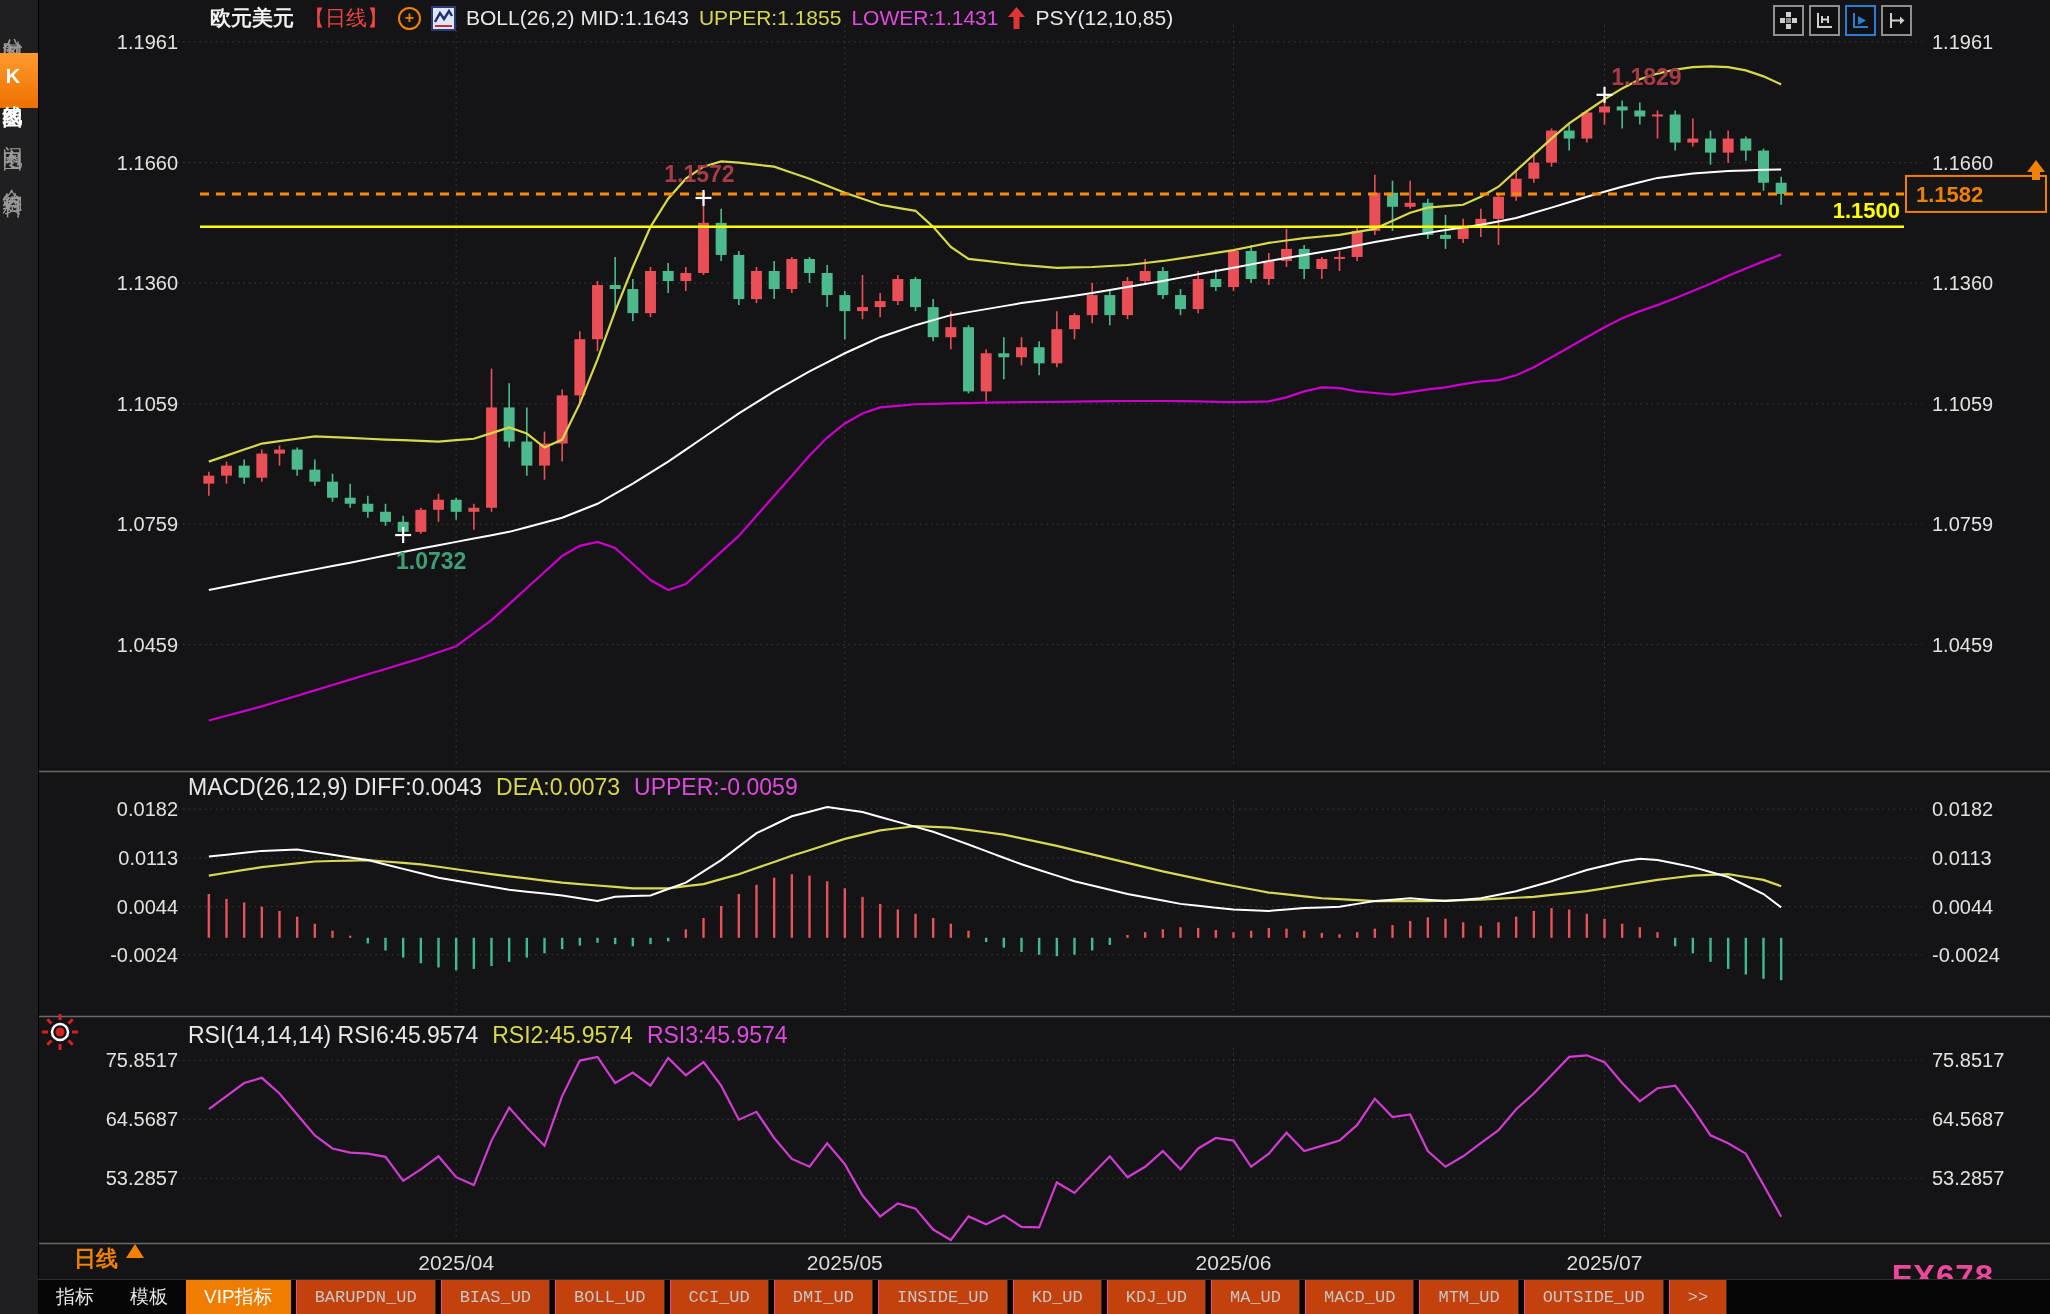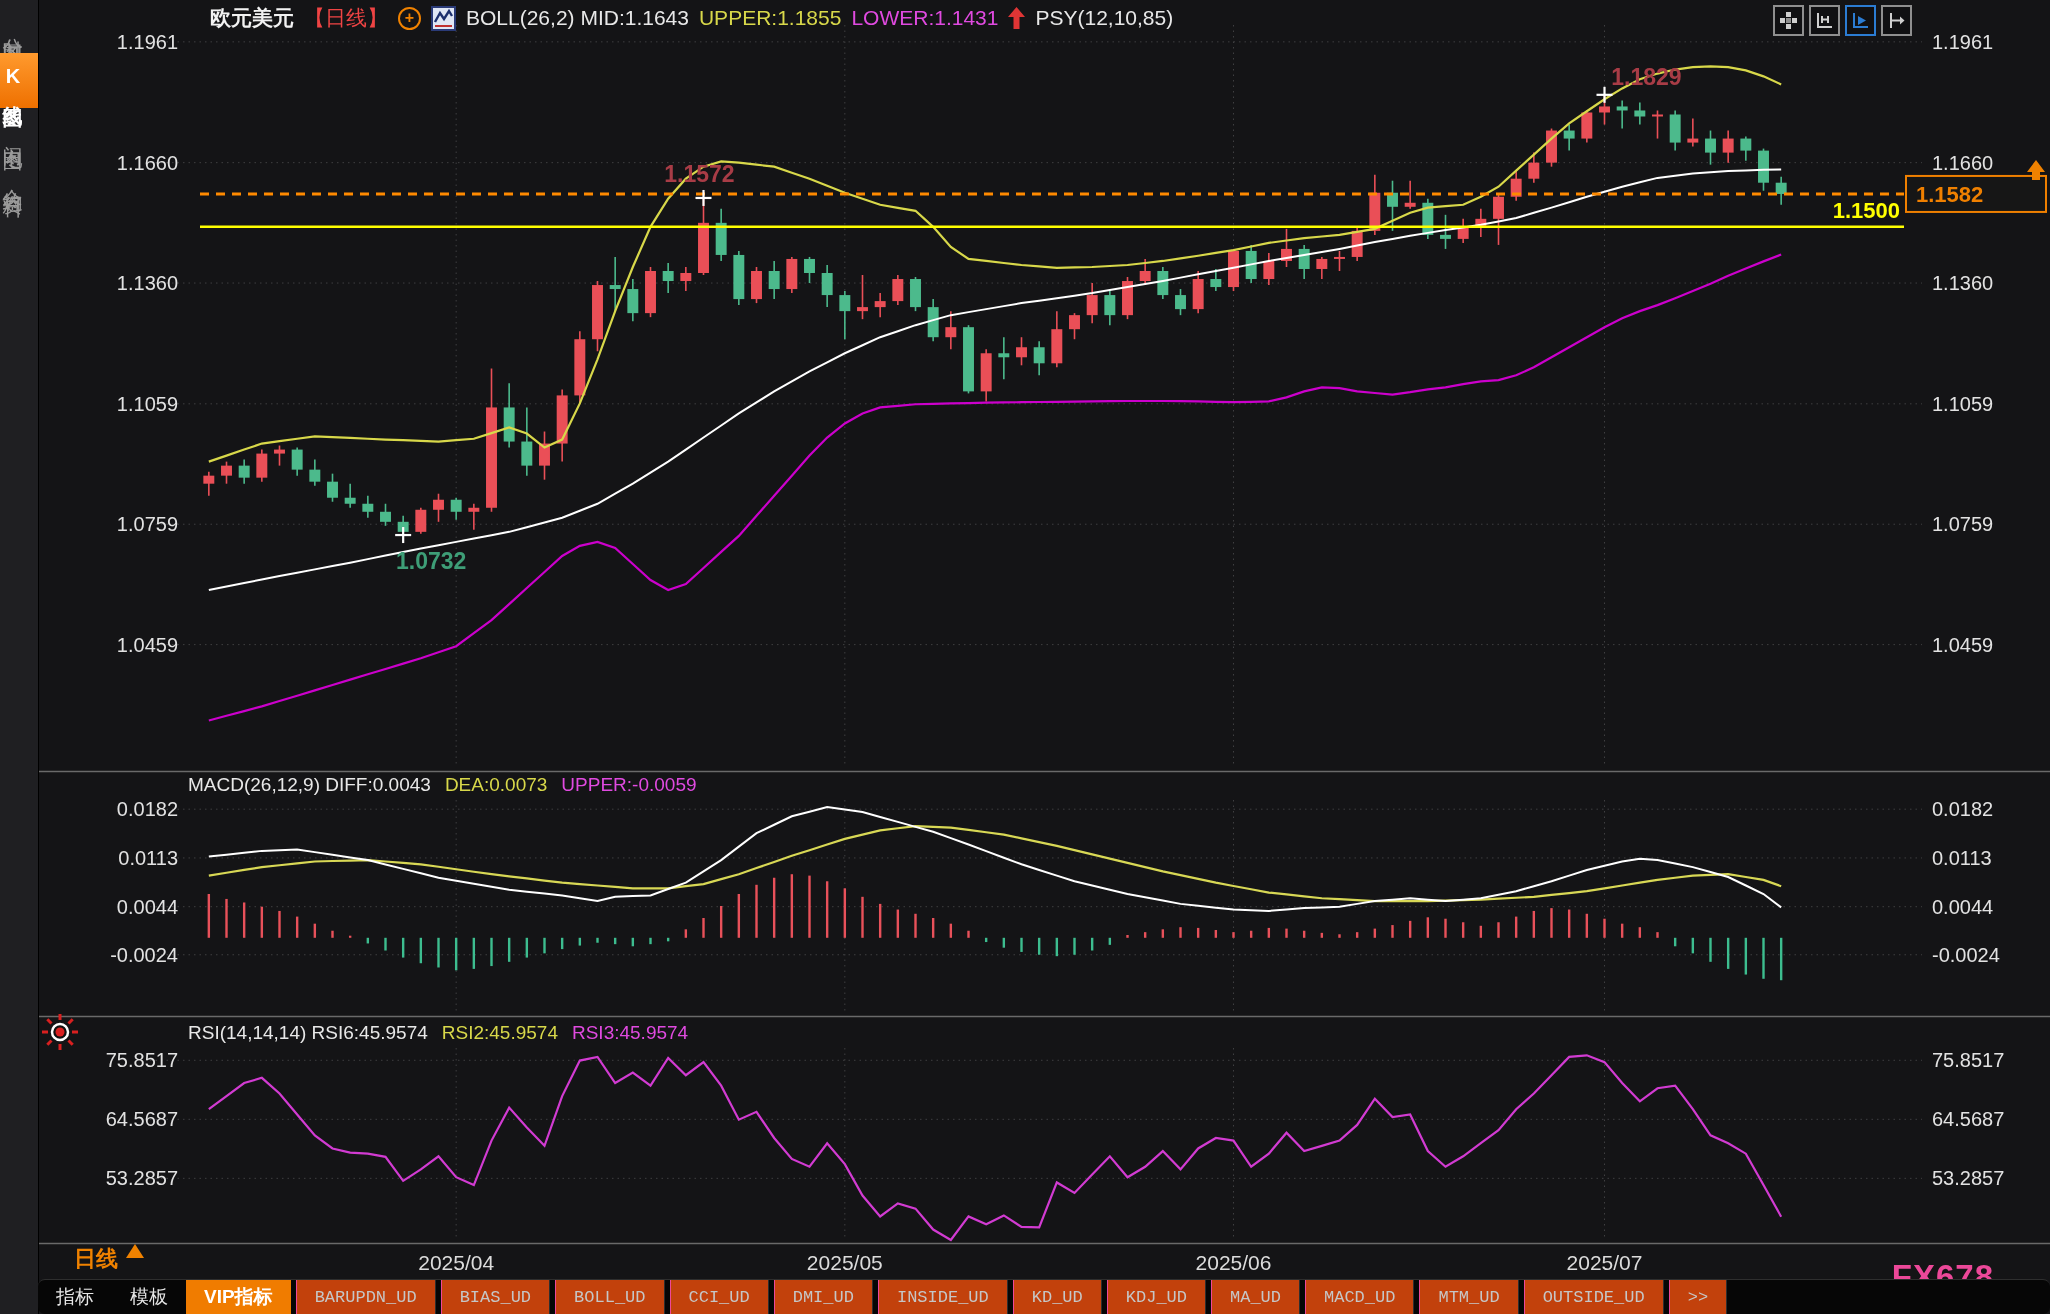--- a/index.html
+++ b/index.html
@@ -22,32 +22,32 @@
           color:#f08200;font-size:16px;line-height:16px;align-items:center;justify-content:center;font-weight:bold;}
   .h-wht{color:#e8e8e8;}
   .h-yel{color:#d8d84a;}
   .h-mag{color:#e04ae0;}
   
   #tools{position:absolute;right:138px;top:5px;display:flex;gap:5px;z-index:6;}
   .tbtn{width:27px;height:27px;border:2px solid #8f8f8f;background:#101012;display:flex;
         align-items:center;justify-content:center;cursor:pointer;}
   .tbtn.active{border-color:#2b7cd3;}
   
-  .subhdr{position:absolute;left:188px;display:flex;gap:14px;font-size:19px;z-index:6;white-space:nowrap;}
+  .subhdr{position:absolute;left:188px;display:flex;gap:14px;font-size:23px;z-index:6;white-space:nowrap;}
   
   #period{position:absolute;left:74px;top:1244px;color:#f08200;font-size:22px;font-weight:bold;
           z-index:6;display:flex;gap:8px;cursor:pointer;}
   .tri-up{width:0;height:0;border-left:9px solid transparent;border-right:9px solid transparent;
           border-bottom:14px solid #f08200;display:inline-block;}
   #wm{position:absolute;right:56px;top:1258px;color:#ec4899;font-size:33px;font-weight:bold;
       z-index:4;letter-spacing:1px;}
   #tabbar{position:absolute;left:38px;bottom:0;width:2012px;height:34px;background:#060606;
-          border-top:1px solid #2e2e2e;display:flex;align-items:stretch;z-index:5;border-radius:7px;}
+          border-top:1px solid #2e2e2e;display:flex;align-items:stretch;z-index:5;}
   .tab{display:flex;align-items:center;padding:0 18px;font-size:19px;color:#e6e6e6;cursor:pointer;}
-  .tab-vip{background:#f07c00;color:#fff;font-weight:bold;text-align:right;}
+  .tab-vip{background:#f07c00;color:#fff;font-weight:normal;text-align:right;}
   .tab-ud{background:#c2410c;border-left:1px solid #ec4899;border-right:1px solid #2e2e2e;
           margin-left:5px;color:#c6c6c6;font-family:"Liberation Mono",monospace;font-size:17px;}
   #alarm{position:absolute;left:38px;top:1010px;z-index:6;}
 </style>
 </head>
 <body>
 
 <div id="app">
 
   <svg id="chart-svg" width="2050" height="1314" viewBox="0 0 2050 1314" style="position:absolute;left:0;top:0;z-index:1;">

